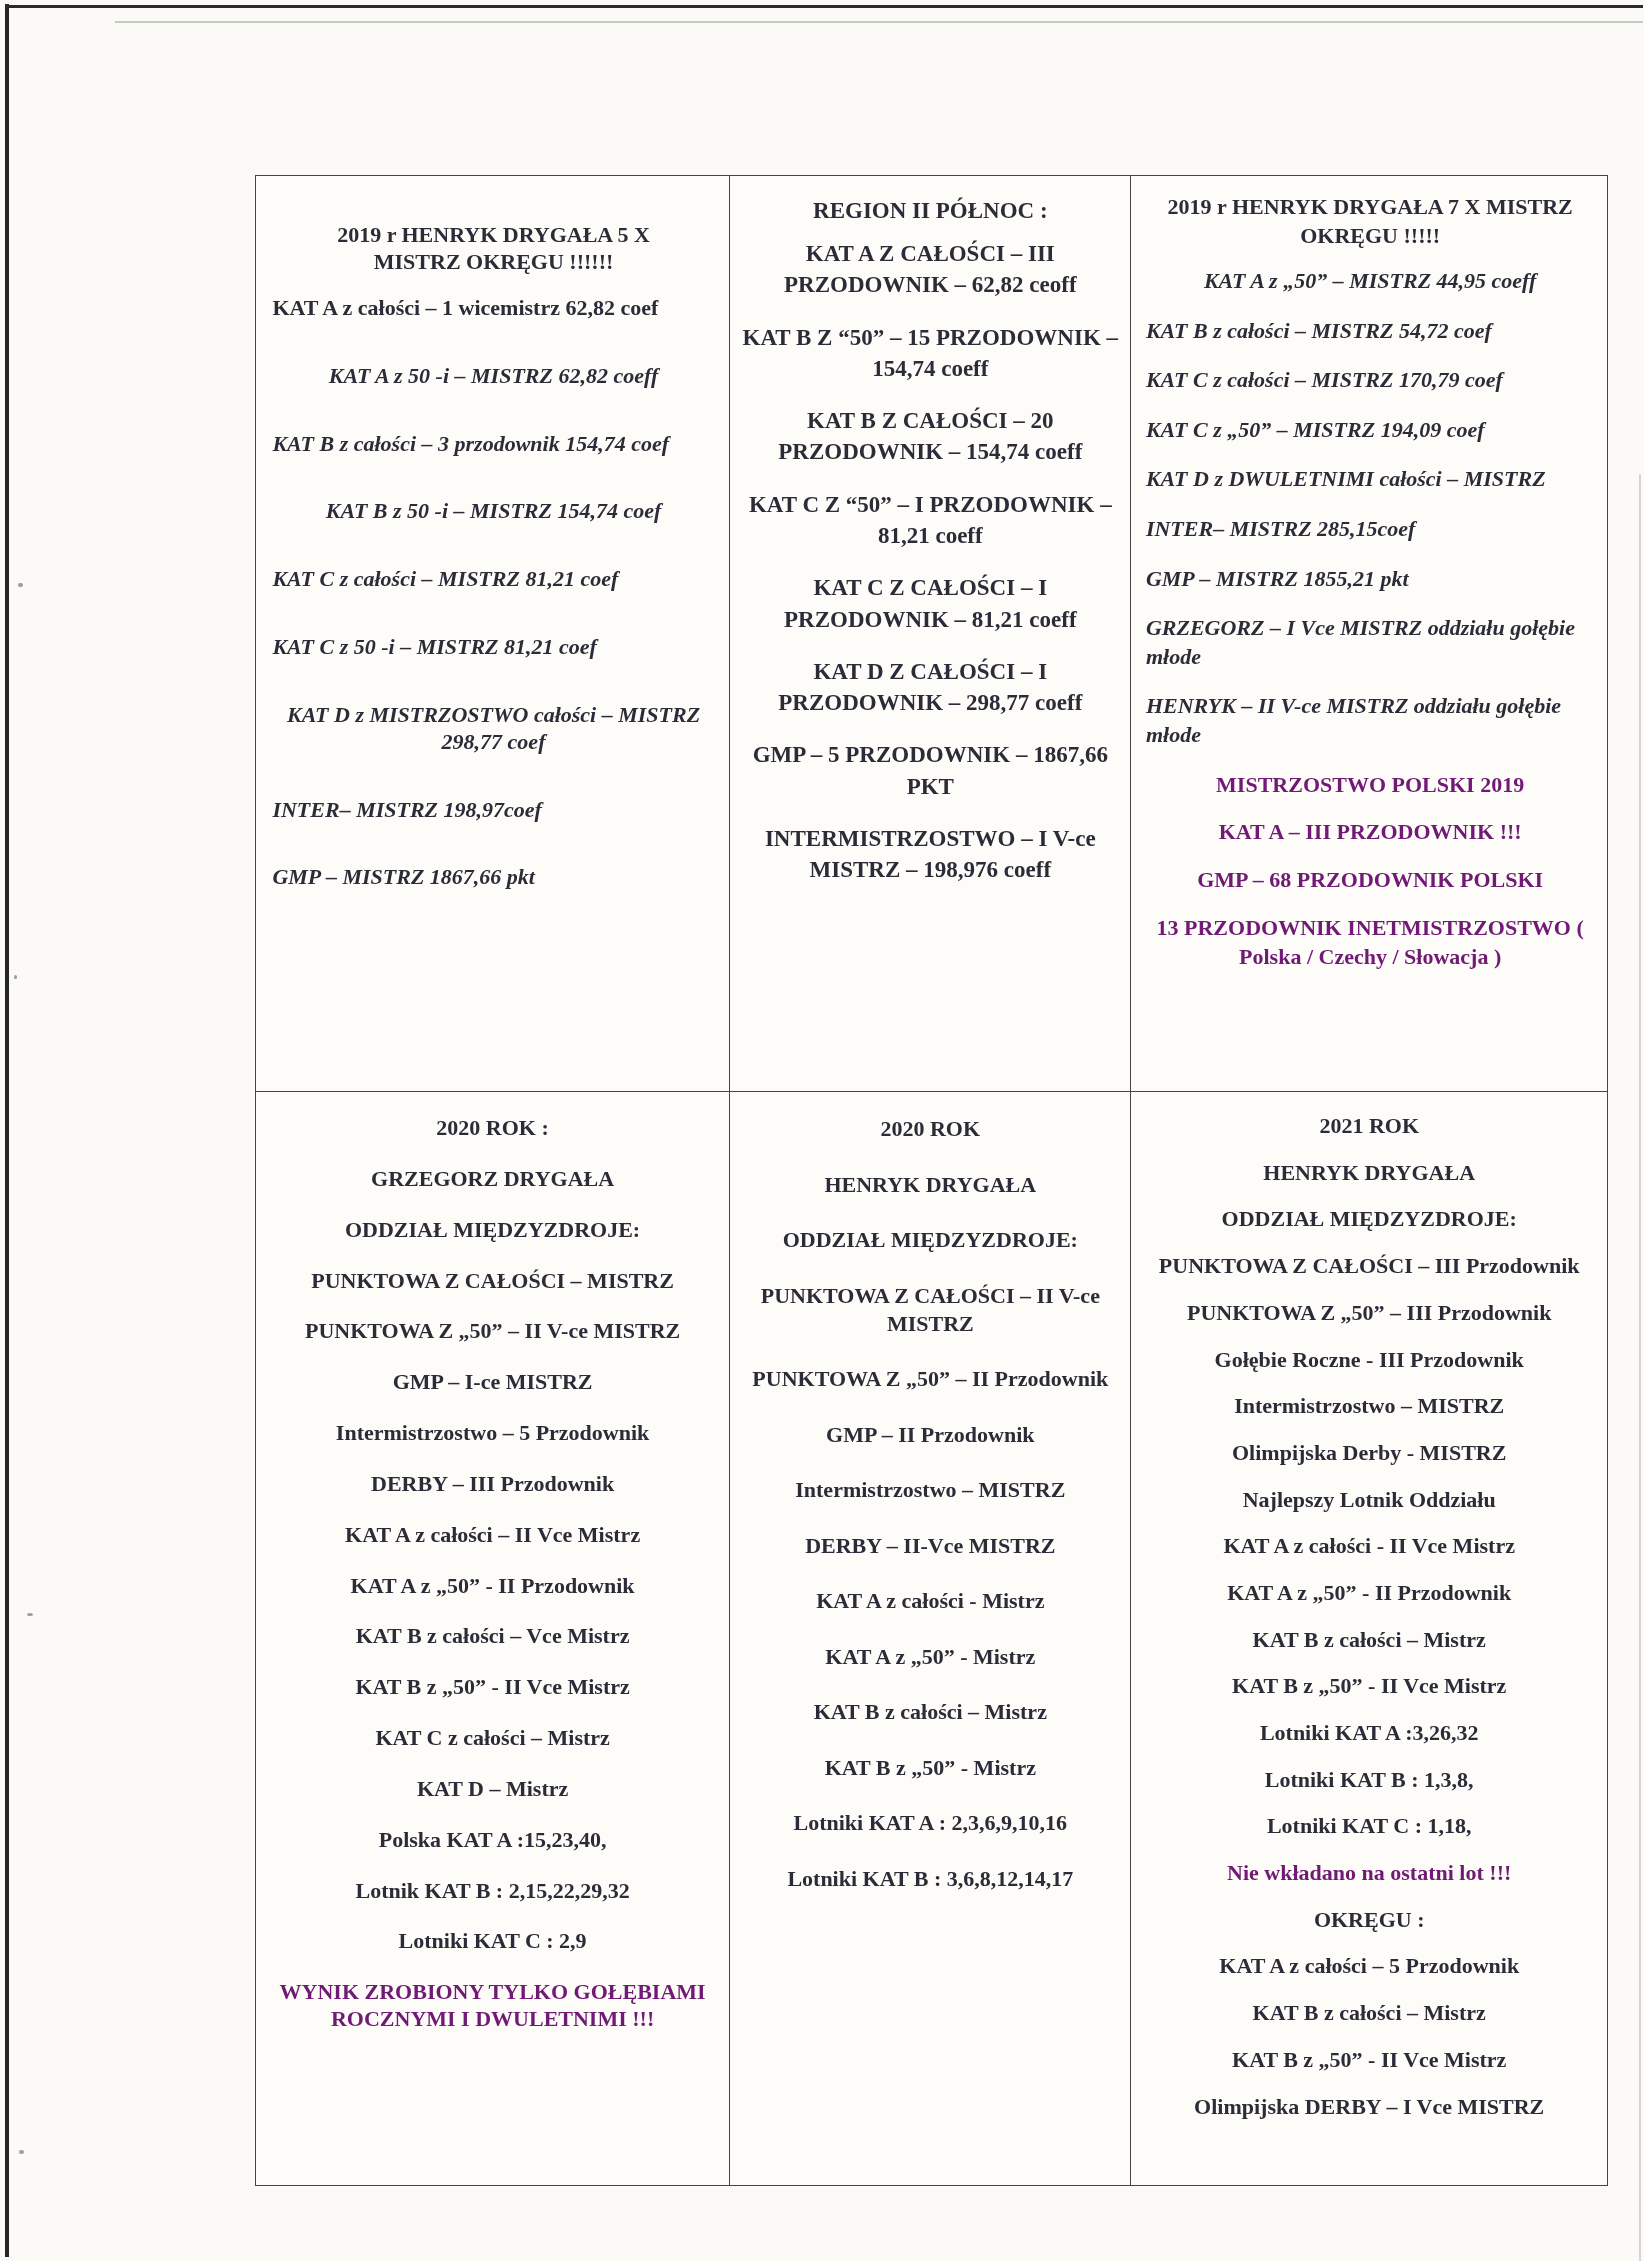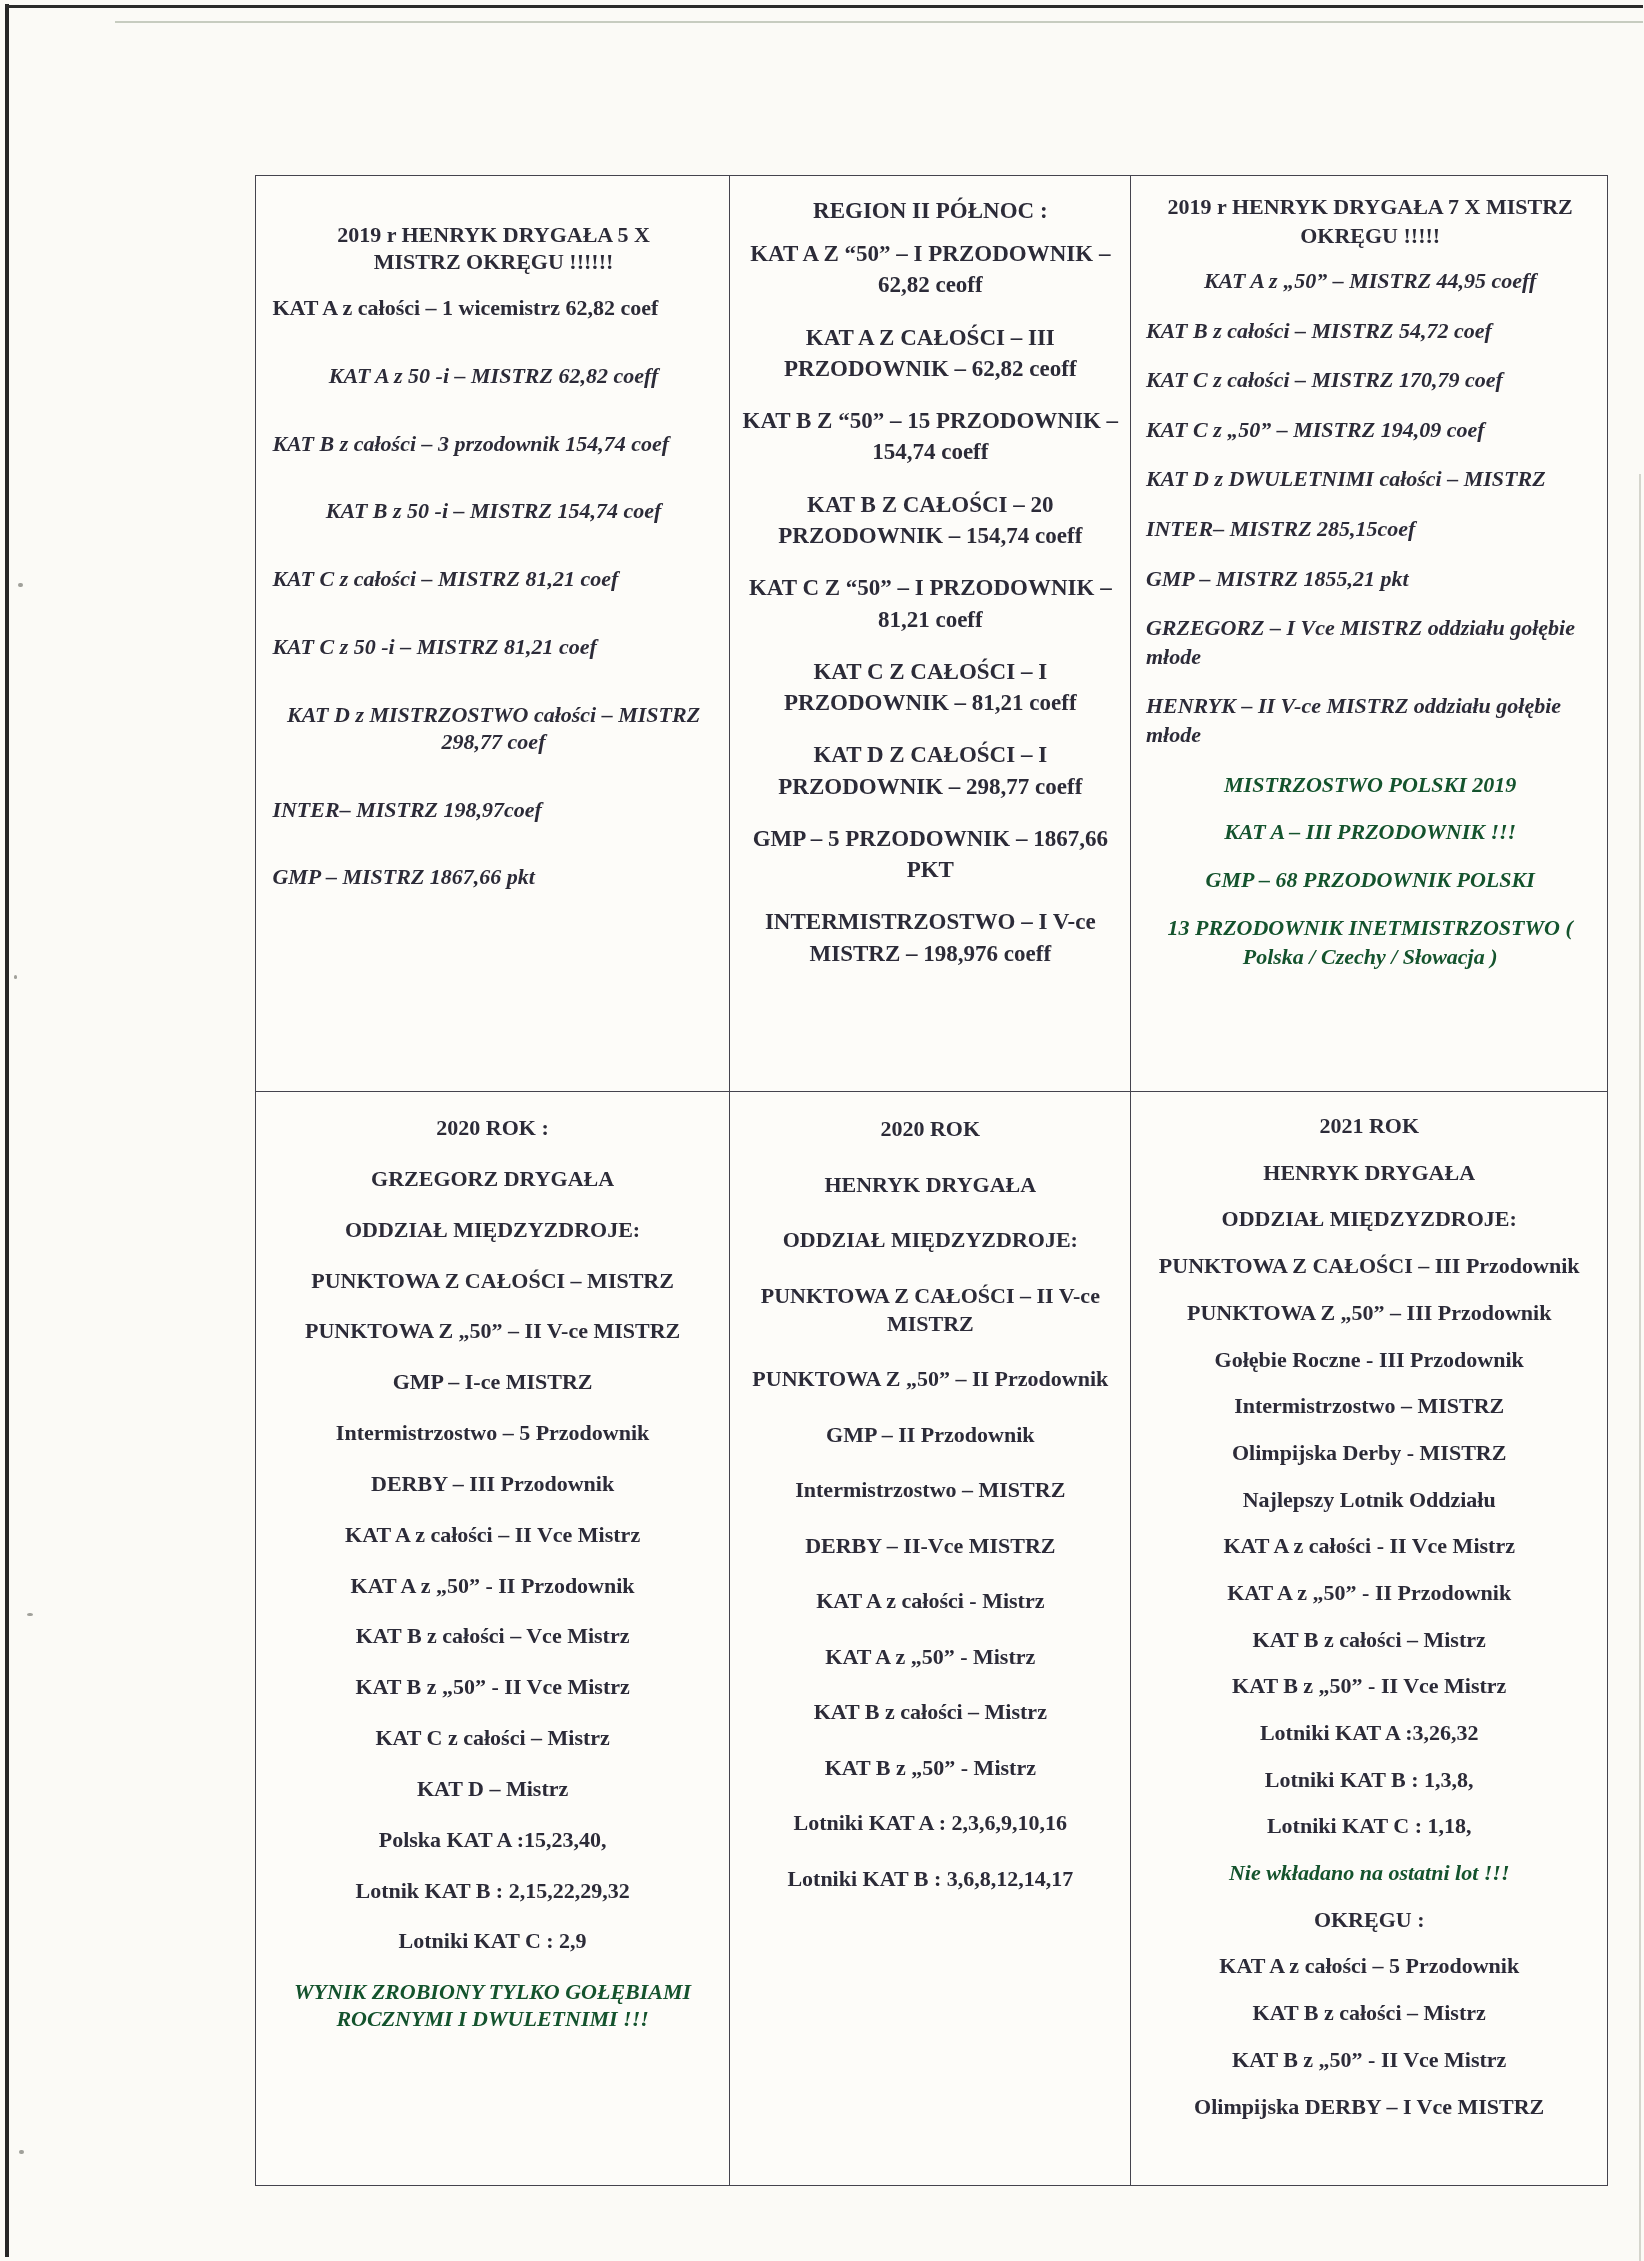--- a/index.html
+++ b/index.html
@@ -31,21 +31,21 @@
   }
   .cell { box-sizing:border-box; overflow:hidden;
           border-right:1.9px solid #45444e; border-bottom:1.9px solid #45444e; }
   .cell.lastcol { border-right:none; }
   .cell.lastrow { border-bottom:none; }
 
   p { margin:0; font-weight:bold; }
   .center { text-align:center; }
   .left   { text-align:left; }
   .it     { font-style:italic; }
-  .red    { color:#14532d;font-style:italic; }
+  .red    { color:#701a75; }
 
   
   .cellA { padding:46px 14.5px 9.7px 16.4px; font-size:22px; line-height:1.22; }
   .cellA .hdr  { margin-bottom:19.3px; }
   .cellA .item { margin-bottom:41px; }
 
   
   .cellB { padding:19.3px 11.6px 9.7px 11.6px; font-size:23px; line-height:1.36; }
   .cellB .hdr  { margin-bottom:11.6px; }
   .cellB .item { margin-bottom:21px; }
@@ -93,21 +93,20 @@
       <p class="item center it">KAT B z 50 -i – MISTRZ 154,74 coef</p>
       <p class="item left it">KAT C z całości – MISTRZ 81,21 coef</p>
       <p class="item left it">KAT C z 50 -i – MISTRZ 81,21 coef</p>
       <p class="item center it">KAT D z MISTRZOSTWO całości – MISTRZ 298,77 coef</p>
       <p class="item left it">INTER– MISTRZ 198,97coef</p>
       <p class="item left it">GMP – MISTRZ 1867,66 pkt</p>
     </div>
 
     <div class="cell cellB">
       <p class="hdr center">REGION II PÓŁNOC :</p>
-      <p class="item center">KAT A Z “50” – I PRZODOWNIK – 62,82 ceoff</p>
       <p class="item center">KAT A Z CAŁOŚCI – III PRZODOWNIK – 62,82 ceoff</p>
       <p class="item center">KAT B Z “50” – 15 PRZODOWNIK – 154,74 coeff</p>
       <p class="item center">KAT B Z CAŁOŚCI – 20 PRZODOWNIK – 154,74 coeff</p>
       <p class="item center">KAT C Z “50” – I PRZODOWNIK – 81,21 coeff</p>
       <p class="item center">KAT C Z CAŁOŚCI – I PRZODOWNIK – 81,21 coeff</p>
       <p class="item center">KAT D Z CAŁOŚCI – I PRZODOWNIK – 298,77 coeff</p>
       <p class="item center">GMP – 5 PRZODOWNIK – 1867,66 PKT</p>
       <p class="item center">INTERMISTRZOSTWO – I V-ce MISTRZ – 198,976 coeff</p>
     </div>
 

